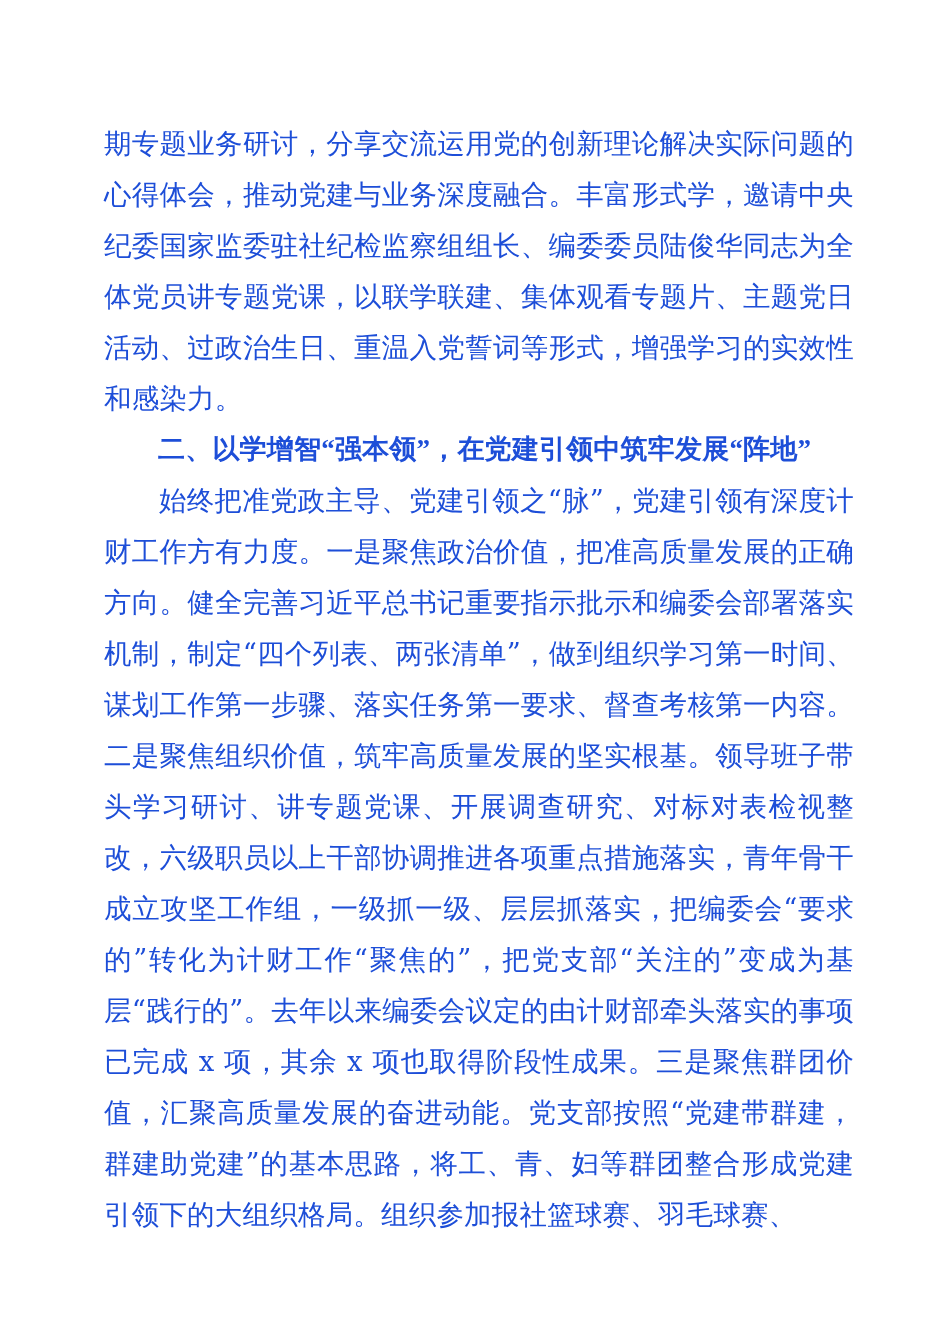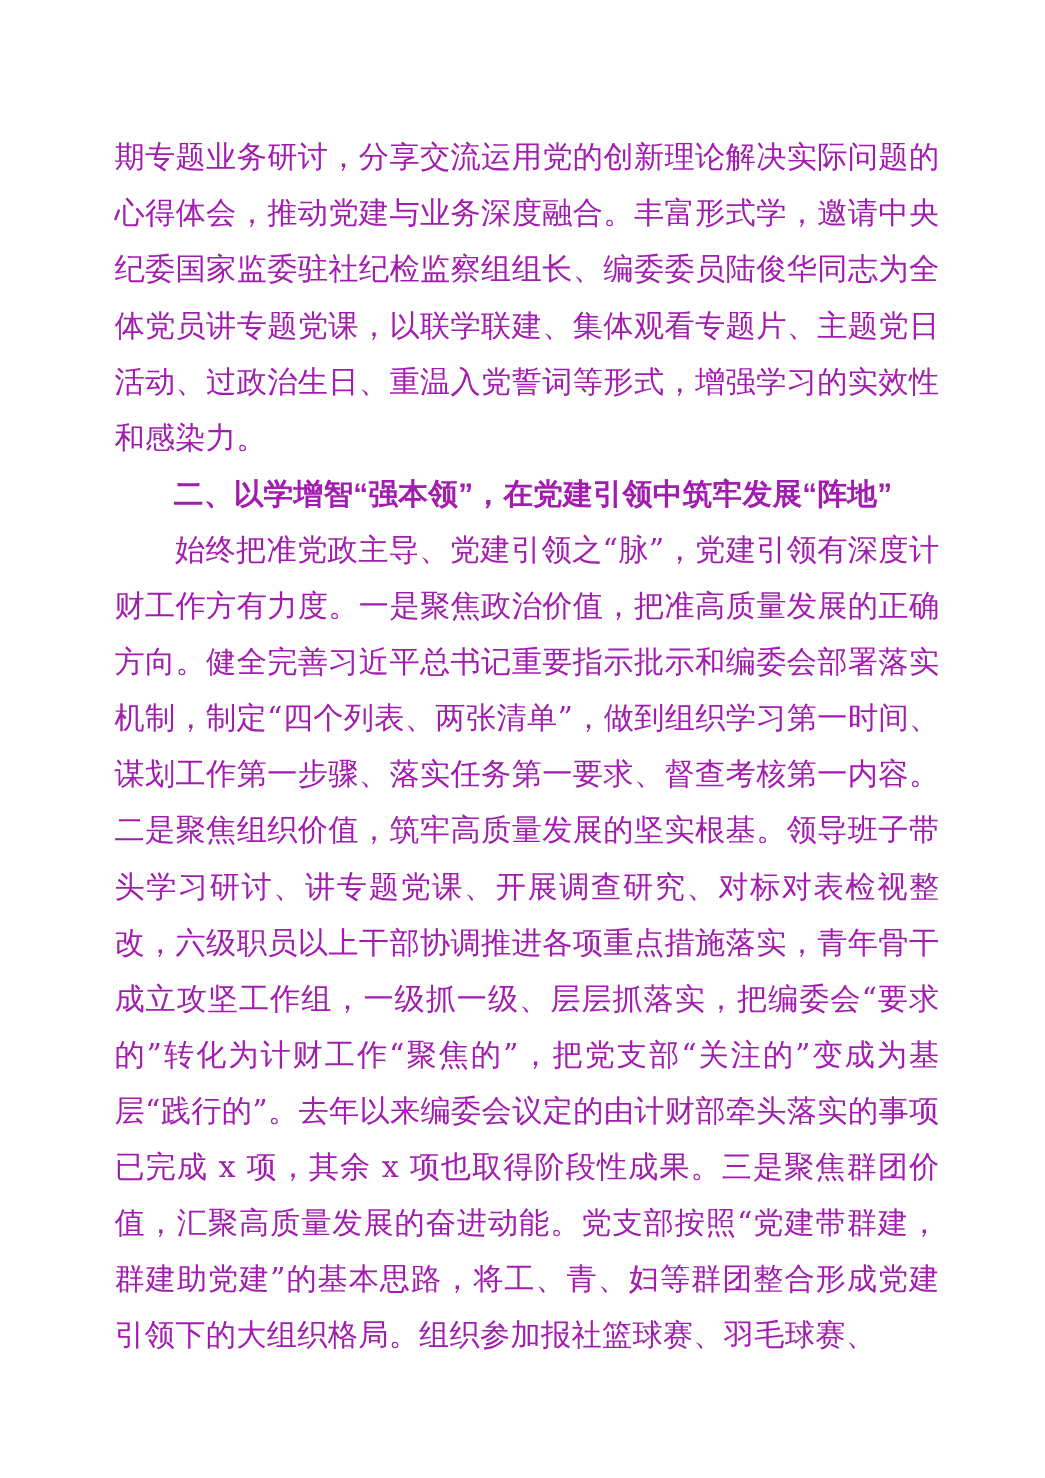--- a/index.html
+++ b/index.html
@@ -8,41 +8,41 @@
     background: #ffffff;
   }
   .page {
     position: relative;
     width: 950px;
     height: 1344px;
     background: #ffffff;
     box-sizing: border-box;
     padding: 118px 96px 40px 104px;
     font-family: "DejaVu Serif", "Liberation Serif", serif;
-    color: #a21caf;
+    color: #1d4ed8;
     overflow: hidden;
   }
   .doc-body {
     font-size: 27.5px;
     line-height: 51px;
     text-align: justify;
     text-justify: inter-ideograph;
     letter-spacing: 0.2px;
   }
   p {
     margin: 0;
   }
   .para {
     text-indent: 2em;
   }
   .para-noindent {
     text-indent: 0;
   }
   .heading {
-    font-family: Liberation Sans, sans-serif;
+    font-family: Liberation Serif, serif;
     font-weight: bold;
     text-indent: 2em;
     font-size: 27px;
     line-height: 51px;
     letter-spacing: 0.2px;
   }
 </style>
 </head>
 <body>
 

